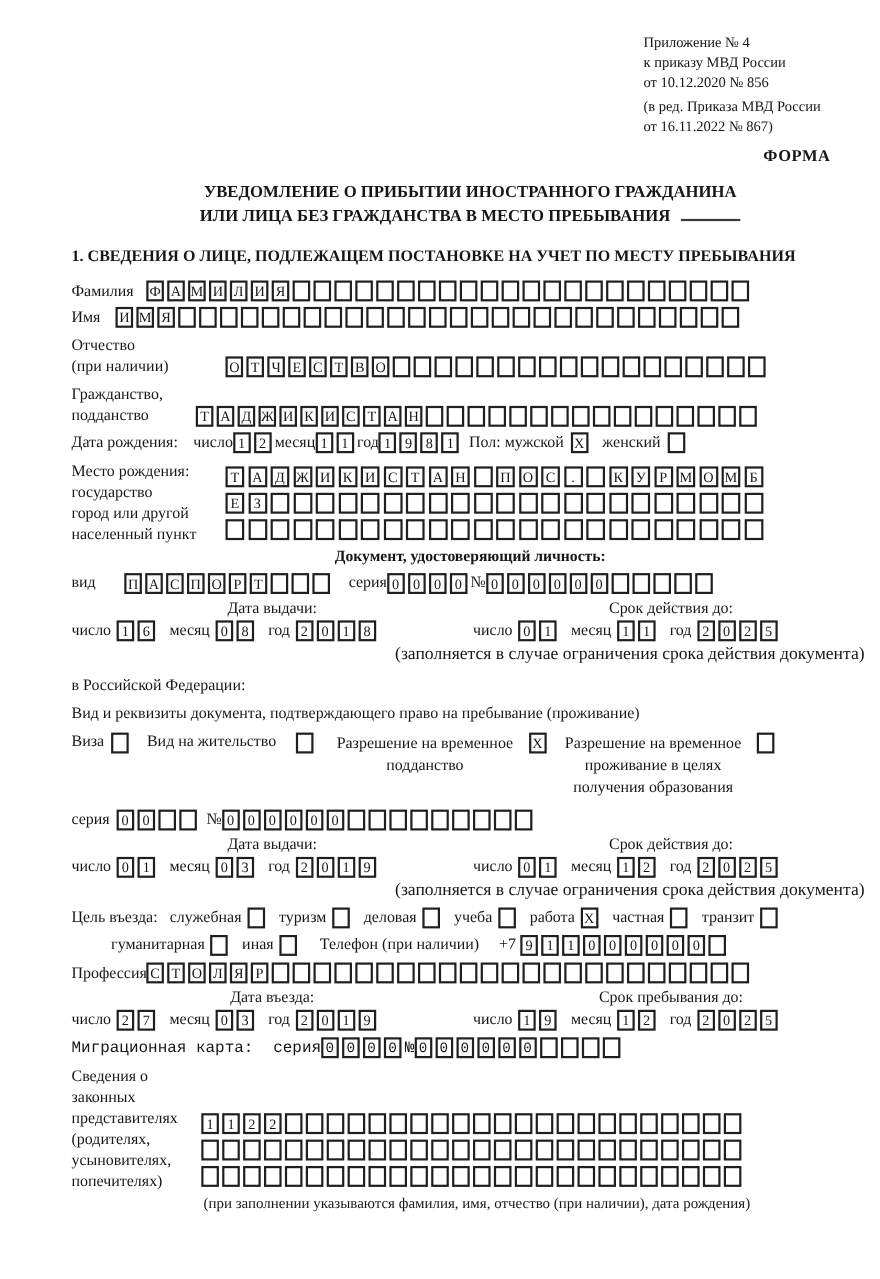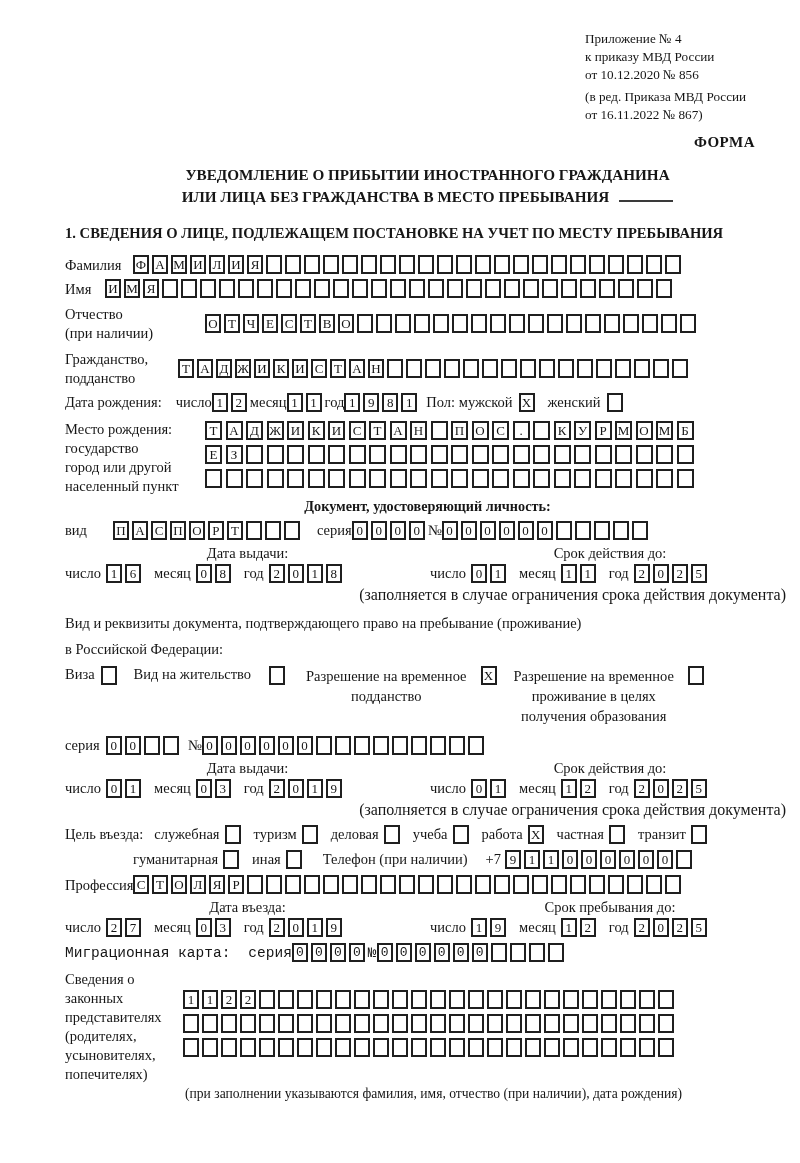--- a/index.html
+++ b/index.html
@@ -18,21 +18,21 @@
 
   
   .title { text-align:center; font-weight:bold; font-size:15.2px; line-height:22px; margin-top:13px; }
   .blank-line { display:inline-block; width:54px; border-bottom:2.5px solid #3a3a3a; height:14px; margin-left:10px; }
 
   .sect-heading { font-weight:bold; font-size:14.6px; margin-top:17px; }
 
   .formrows { margin-top:13px; }
 
   
-  .row { display:flex; align-items:center; white-space:nowrap; margin-bottom:5px; }
+  .row { display:flex; align-items:flex-end; white-space:nowrap; margin-bottom:5px; }
   .lbl { flex:0 0 auto; padding-top:2px; }
   .lbl-stack { flex:0 0 auto; line-height:19px; padding-top:2px; }
 
   
   .cellrow { display:flex; flex-wrap:nowrap; flex:0 0 auto; }
   .cell {
     display:inline-flex; align-items:center; justify-content:center;
     width:16px; height:19px; border:2px solid #1f1f1f; margin-right:3px;
     font-size:13px; line-height:1; background:#fff; flex:0 0 auto;
   }
@@ -434,22 +434,22 @@
         <span class="cellrow">
             <span class="cell">2</span>
             <span class="cell">0</span>
             <span class="cell">2</span>
             <span class="cell">5</span>
           </span>
       </span>
     </div>
     <div class="note">(заполняется в случае ограничения срока действия документа)</div>
 
+    <div class="para">в Российской Федерации:</div>
     <div class="para">Вид и реквизиты документа, подтверждающего право на пребывание (проживание)</div>
-    <div class="para">в Российской Федерации:</div>
 
     <div class="permit-row">
       <span>Виза</span>
       <span class="chk ml6">
           <span class="cell"></span>
         </span>
       <span class="ml14">Вид на жительство</span>
       <span class="chk ml18">
           <span class="cell"></span>
         </span>
@@ -569,21 +569,21 @@
       <span class="pl">частная</span>
       <span class="cellrow">
           <span class="cell"></span>
         </span>
       <span class="pl">транзит</span>
       <span class="cellrow">
           <span class="cell"></span>
         </span>
     </div>
 
-    <div class="purpose-row" style="margin-left:68px;">
+    <div class="purpose-row" style="margin-left:36px;">
       <span class="pl0">гуманитарная</span>
       <span class="cellrow">
           <span class="cell"></span>
         </span>
       <span class="pl">иная</span>
       <span class="cellrow">
           <span class="cell"></span>
         </span>
       <span class="ml18">Телефон (при наличии)</span>
       <span class="ml18 mr4">+7</span>

